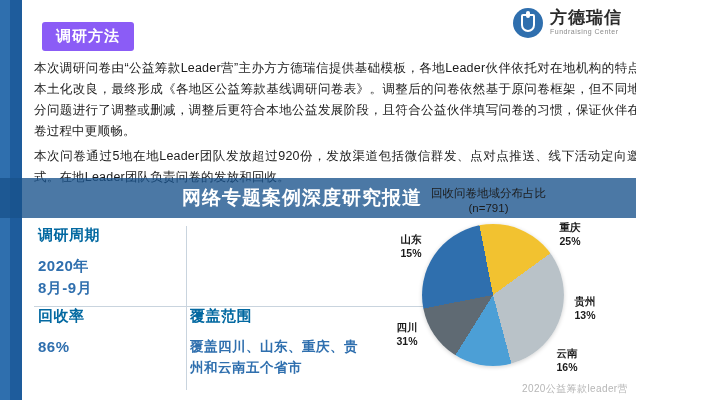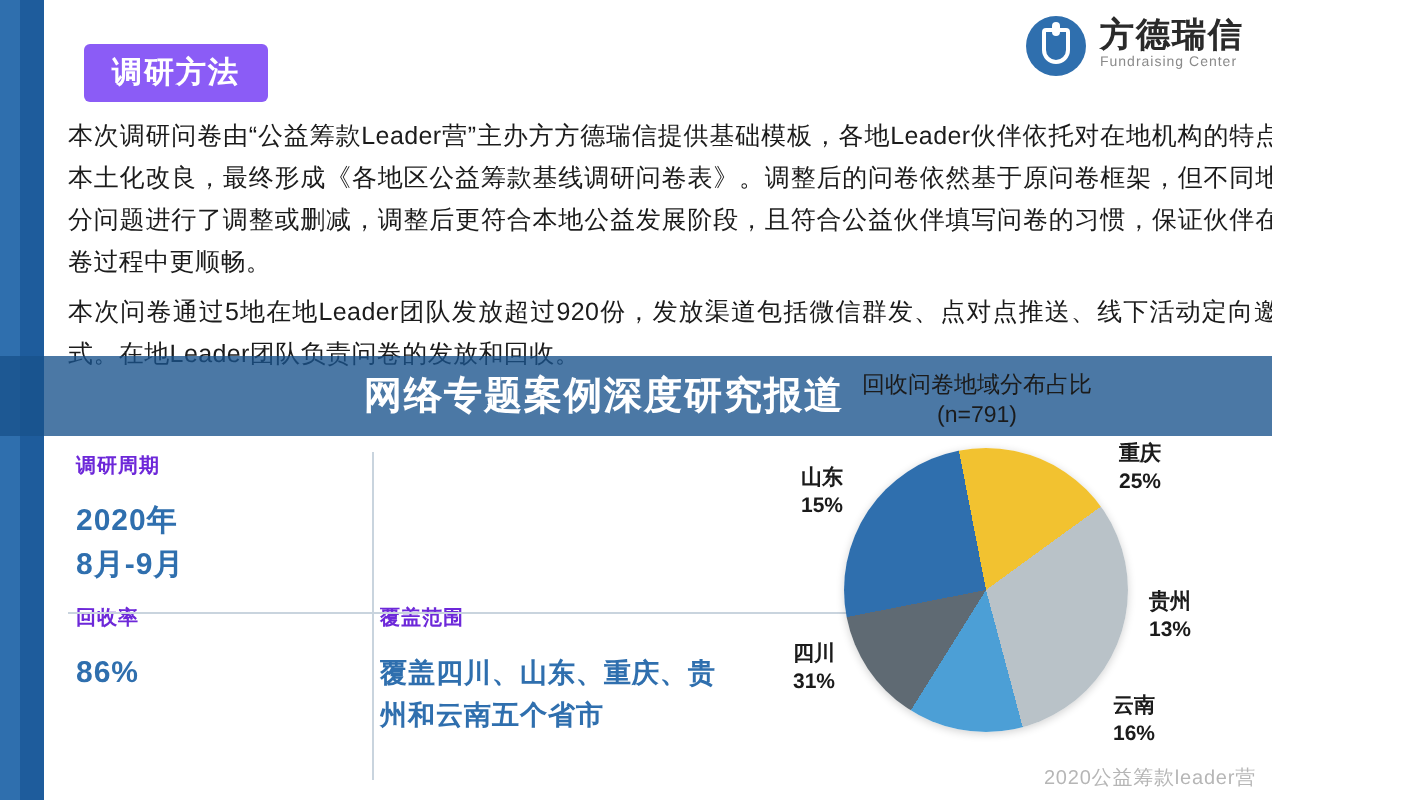--- a/index.html
+++ b/index.html
@@ -133,22 +133,22 @@
   .grid-row {
     display: flex;
   }
   .grid-cell {
     box-sizing: border-box;
     padding: 4px 8px 4px 4px;
   }
   .cell-a { width: 152px; }
   .cell-b { width: 268px; }
   .cell-label {
-    font-size: 10px;
-    color: #6d28d9;
+    font-size: 15px;
+    color: #0369a1;
     font-weight: bold;
     letter-spacing: 0.5px;
     margin-bottom: 10px;
   }
   .cell-value {
     font-size: 15px;
     color: #2f6fae;
     font-weight: bold;
     line-height: 22px;
     letter-spacing: 0.5px;

